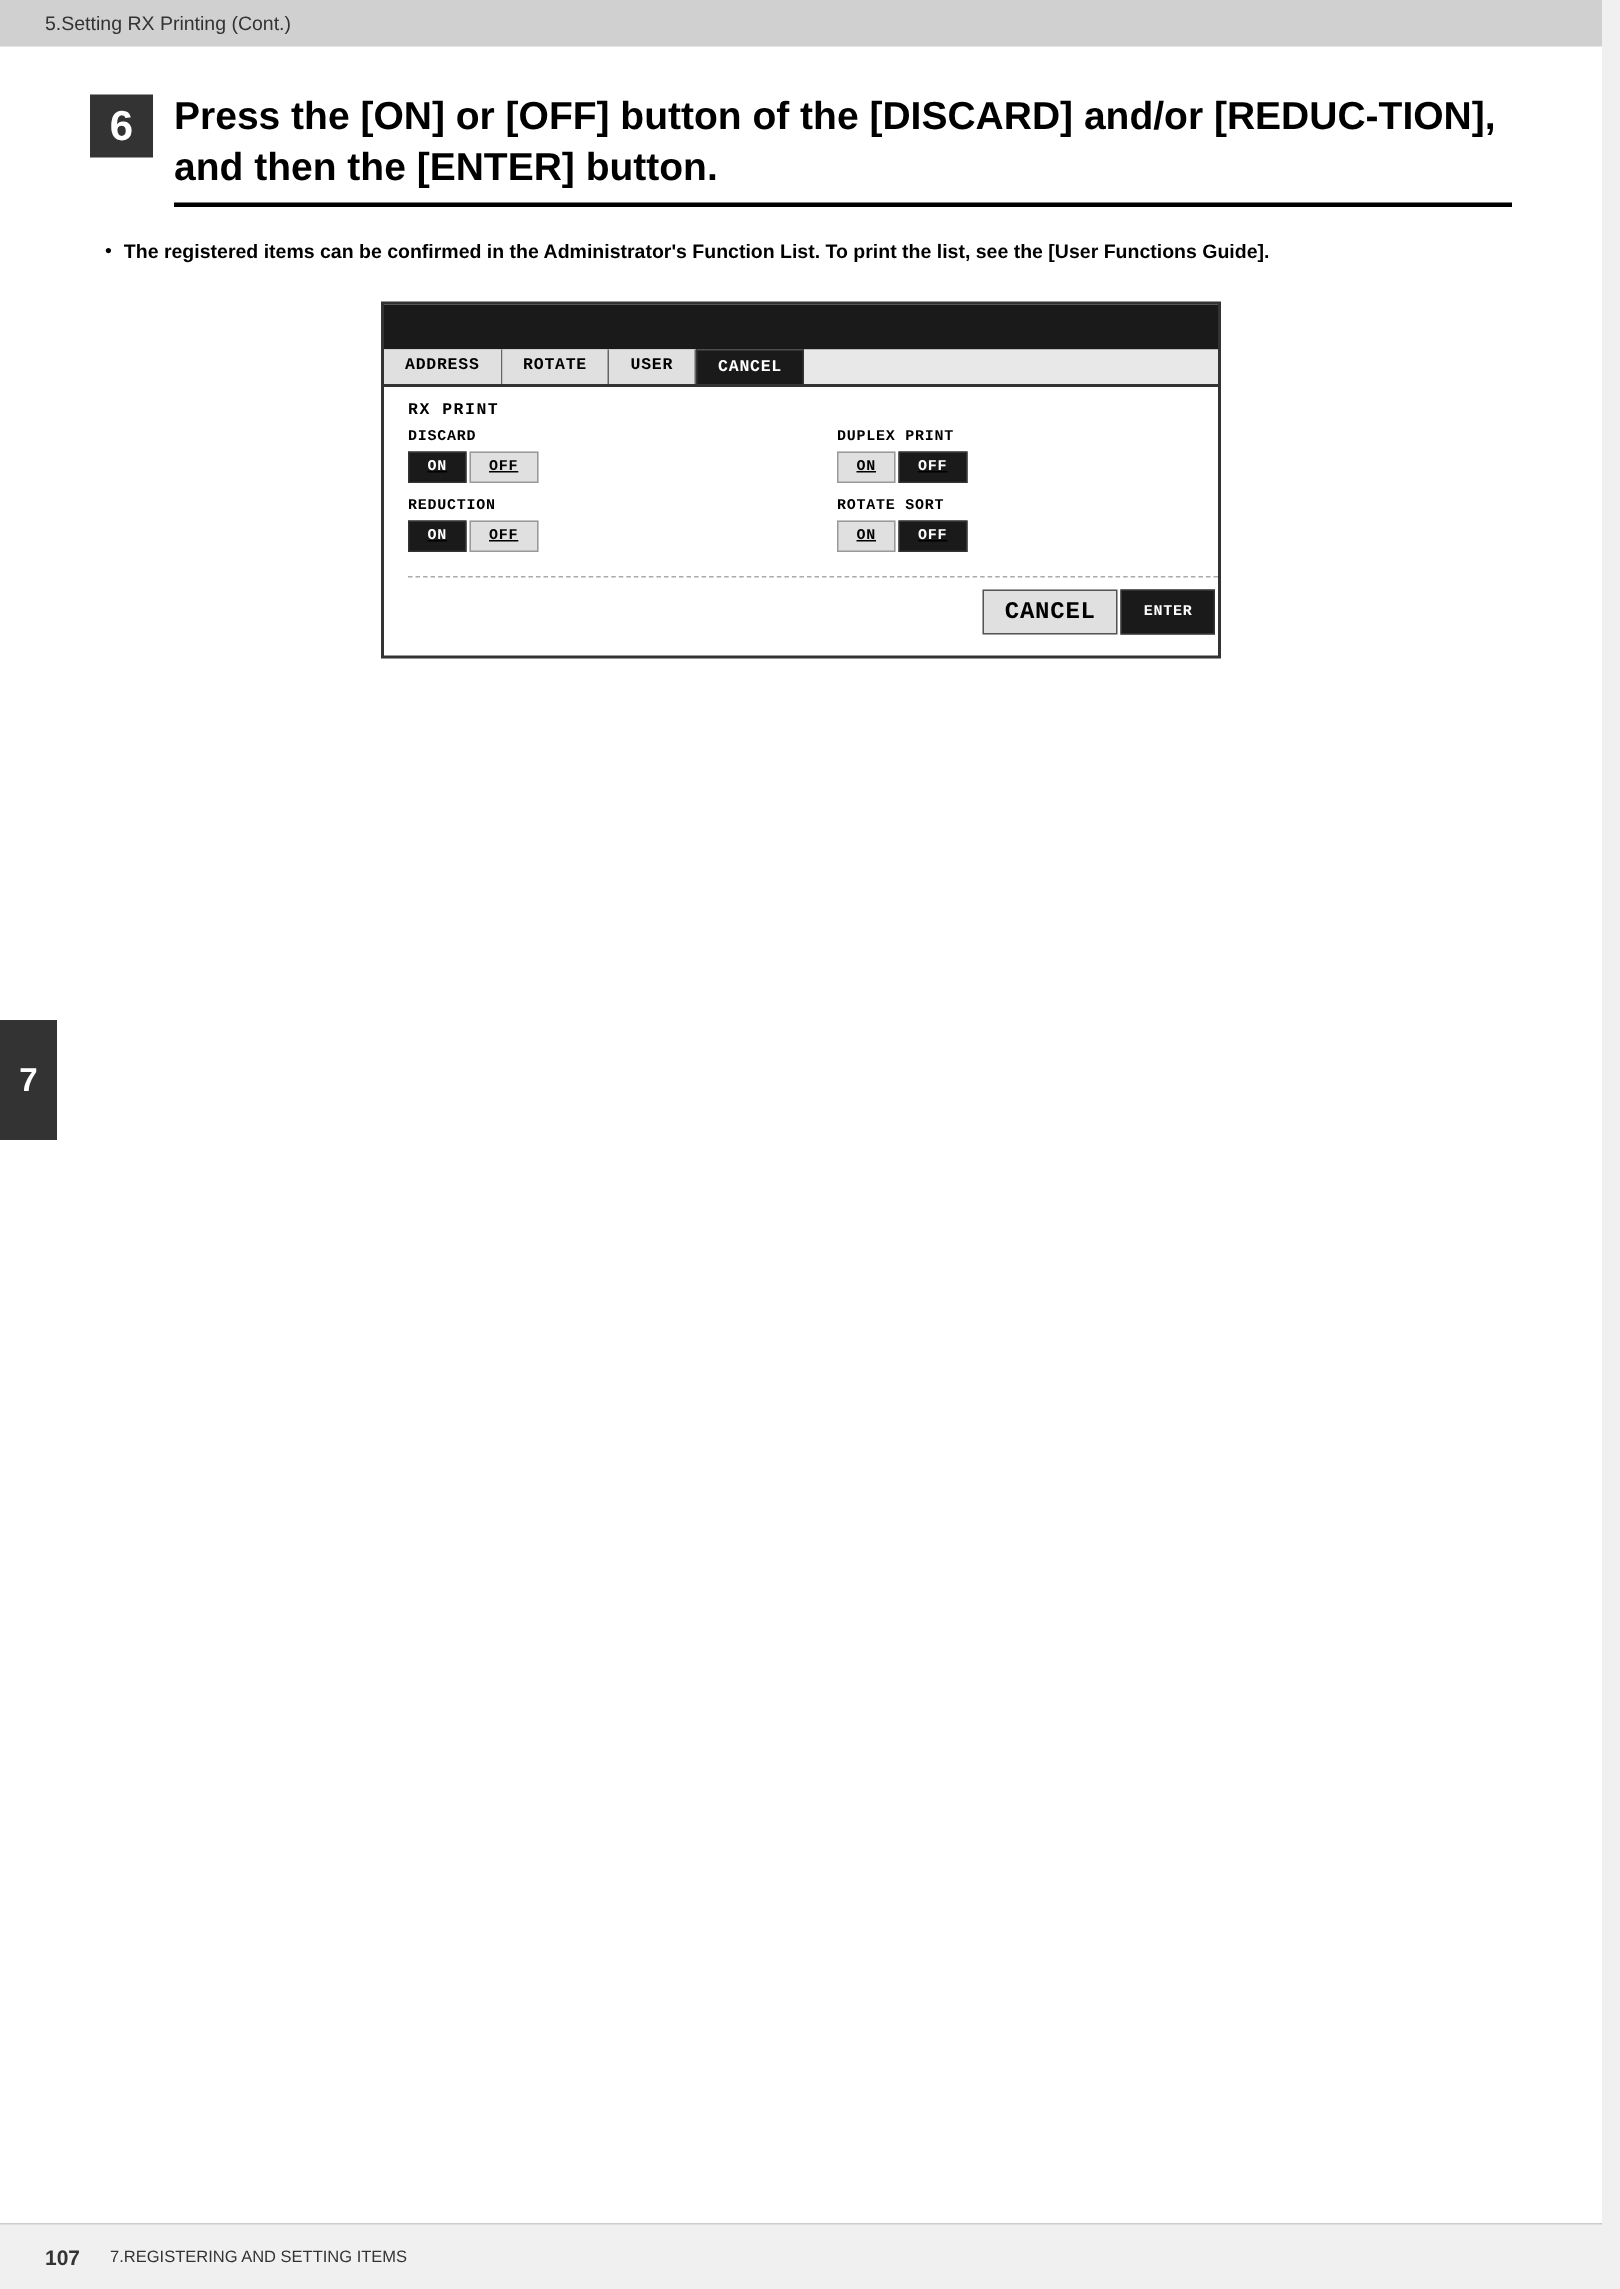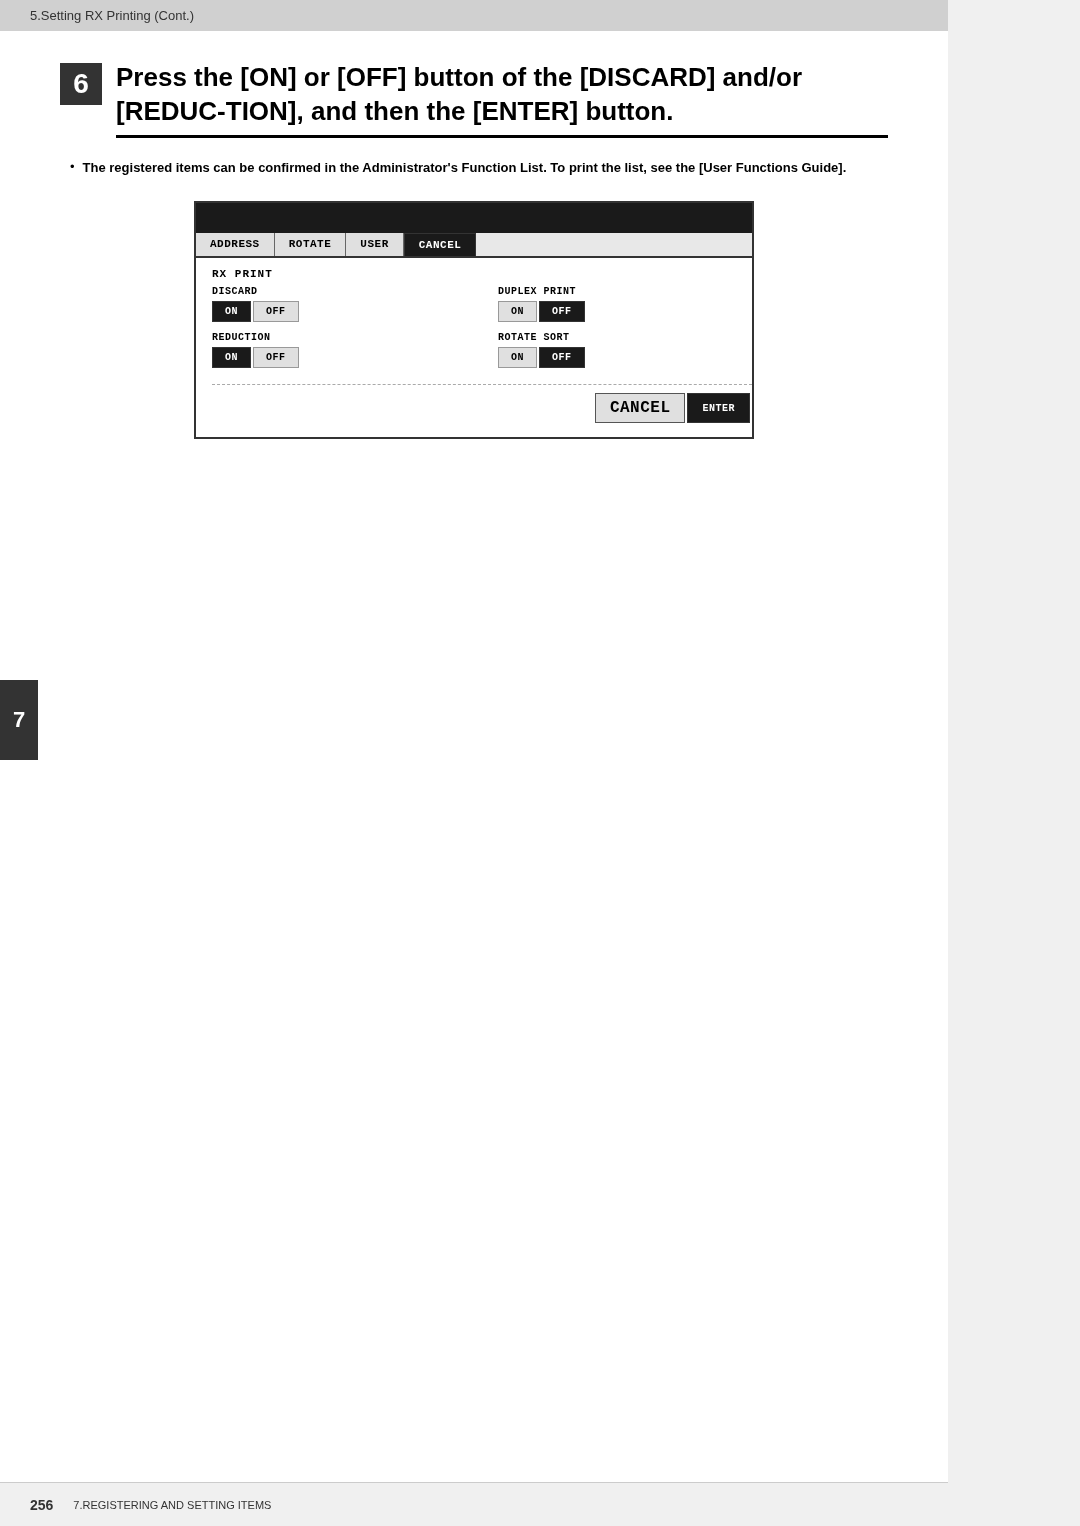--- a/index.html
+++ b/index.html
@@ -6,21 +6,21 @@
 
     body {
       width: 1080px;
       min-height: 1526px;
       background: #f0f0f0;
       font-family: Arial, Helvetica, sans-serif;
       position: relative;
     }
 
     .page {
-      width: 948px;
+      width: 1068px;
       min-height: 1526px;
       background: #ffffff;
       position: relative;
     }
 
     
     .top-header {
       background: #d0d0d0;
       padding: 8px 30px;
       font-size: 13px;
@@ -191,20 +191,21 @@
       color: #000;
       margin-bottom: 4px;
       font-family: 'Courier New', monospace;
       text-transform: uppercase;
     }
 
     .btn-group {
       display: flex;
       gap: 2px;
       margin-bottom: 10px;
+      text-decoration: underline;
     }
 
     .btn-on {
       background: #1a1a1a;
       color: #fff;
       font-size: 10px;
       font-weight: bold;
       padding: 4px 12px;
       border: 1px solid #333;
       font-family: 'Courier New', monospace;
@@ -345,17 +346,17 @@
       </div>
     </div>
 
   </div>
 
   <div class="side-tab">
     <span>7</span>
   </div>
 
   <div class="bottom-bar">
-    <span class="page-num">256</span>
+    <span class="page-num">107</span>
     <span>7.REGISTERING AND SETTING ITEMS</span>
   </div>
 
 </div>
 
 </body></html>

